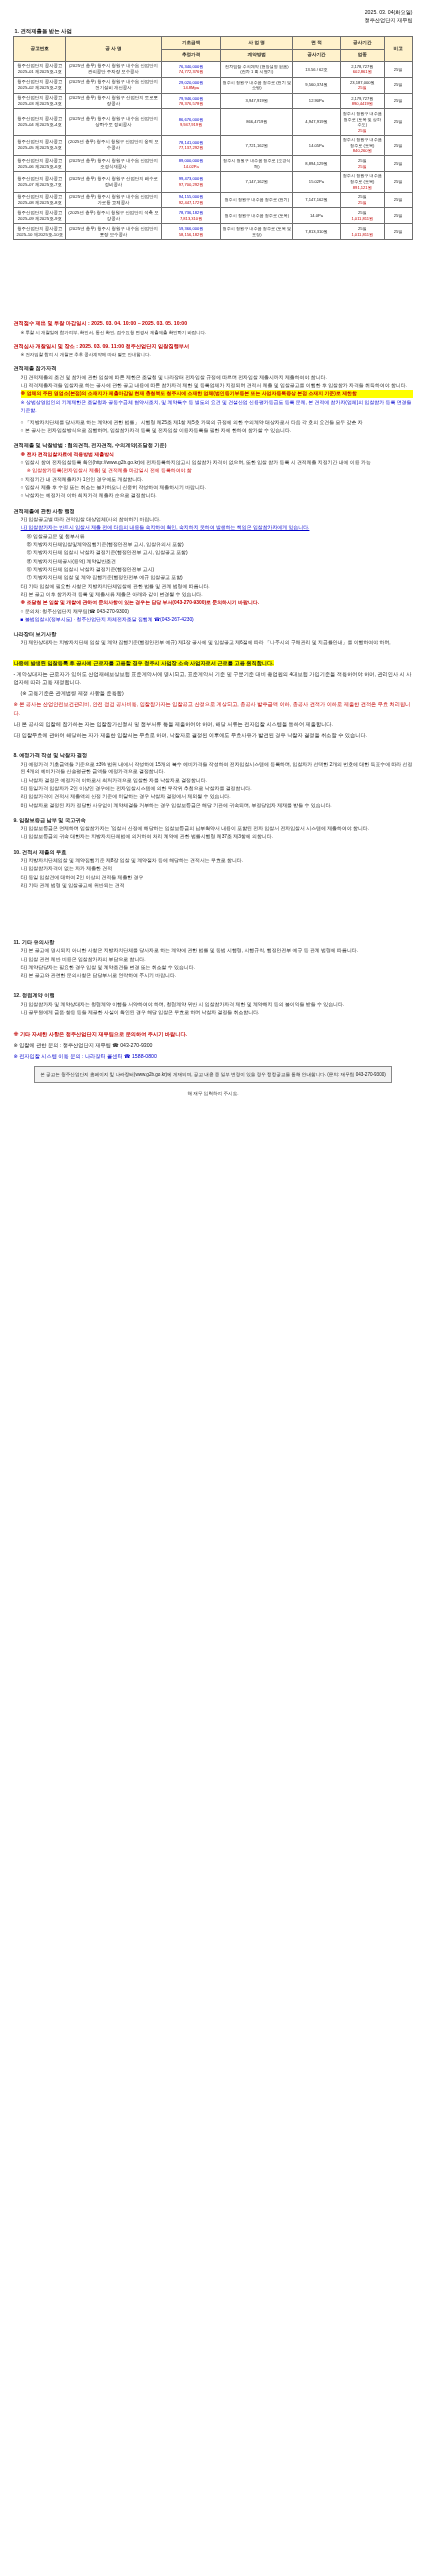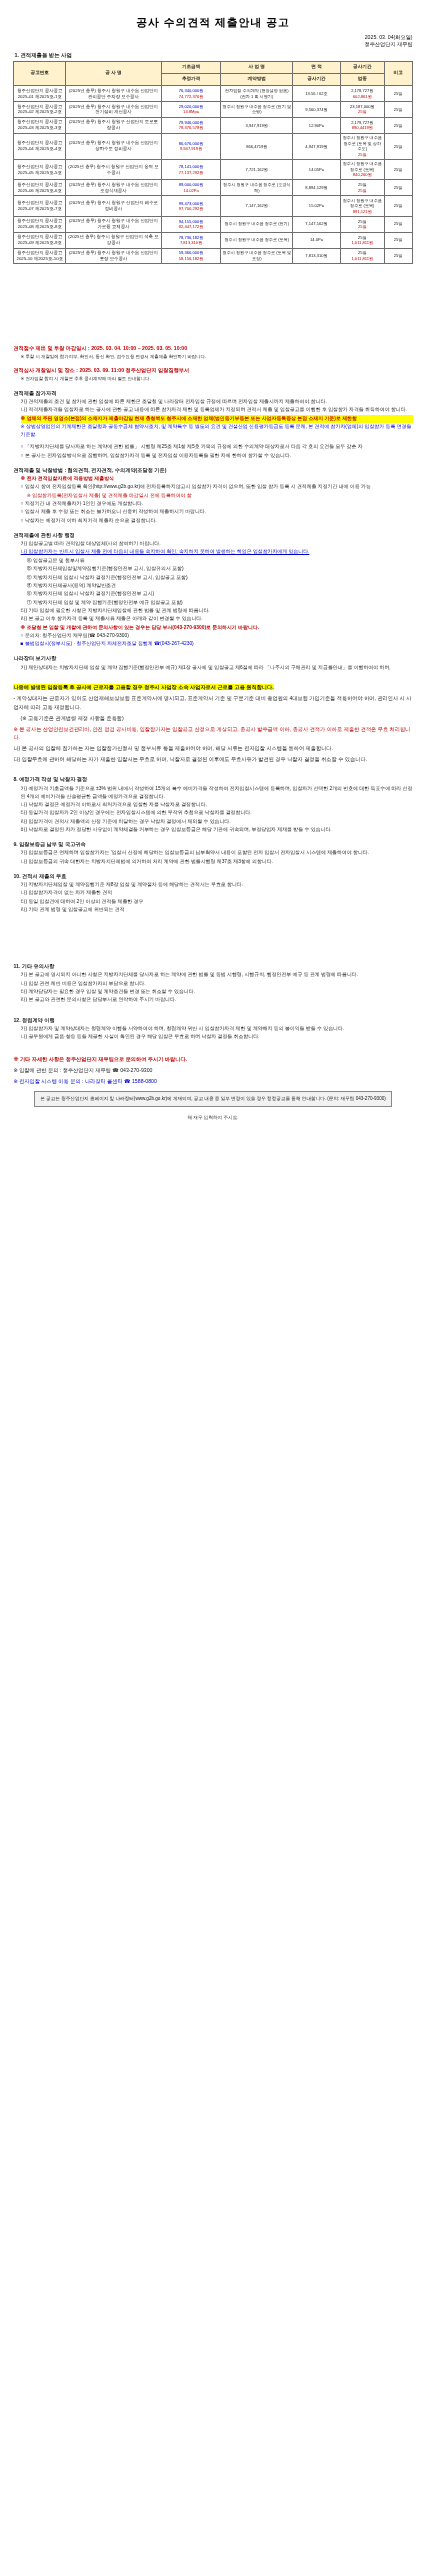--- a/index.html
+++ b/index.html
@@ -106,21 +106,20 @@
   }
   .para{font-size:5.2px;line-height:1.7;margin:2.1px 0 0 0;}
   .indent{margin-left:7.2px;}
 </style>
 </head>
 <body>
 
 <div class="page">
  <div class="inner">
 
-  <h1 class="title">공사 수의견적 제출안내 공고</h1>
 
   <div class="meta">
     <div>2025. 03. 04(화요일)</div>
     <div>청주산업단지 재무팀</div>
   </div>
 
   <div class="sec-label">1. 견적제출을 받는 사업</div>
 
   <table class="main">
     <colgroup>

